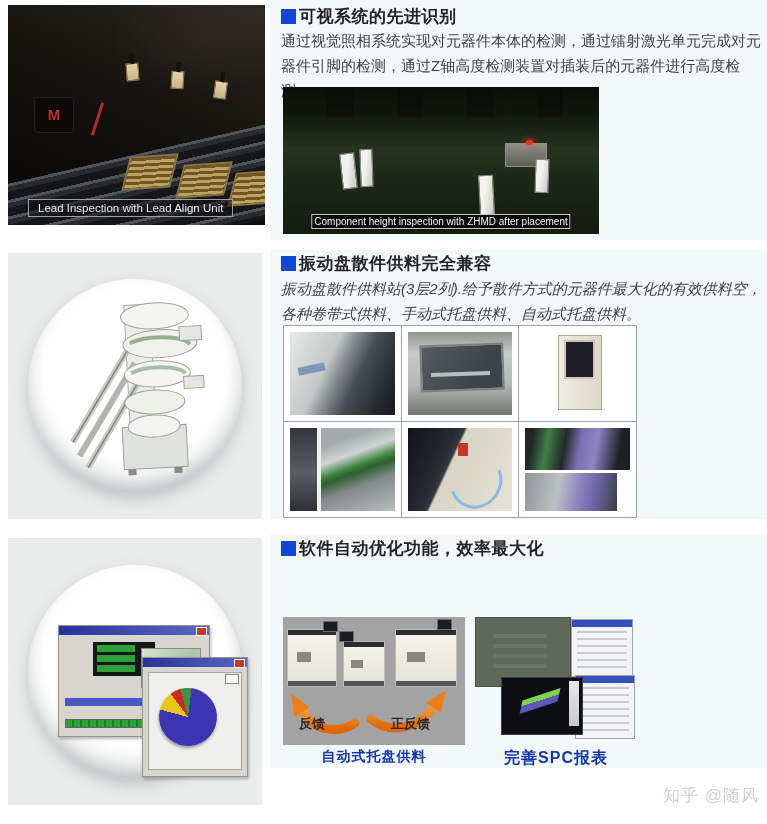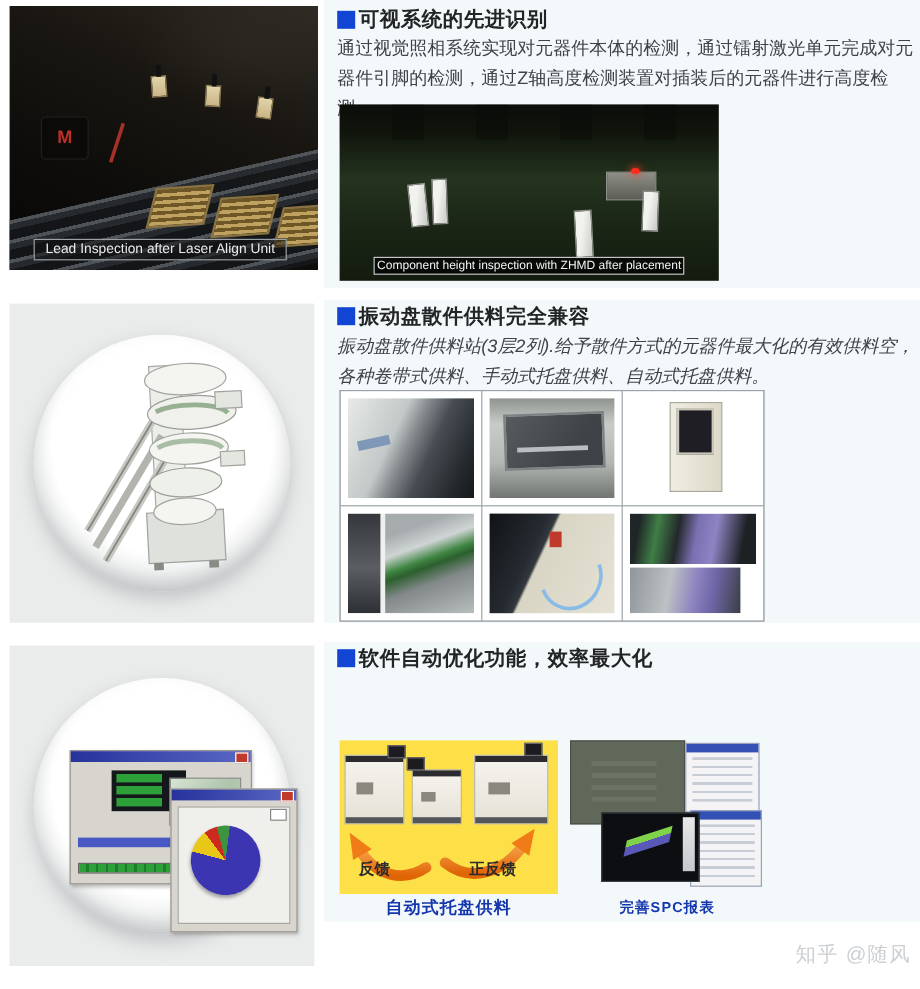--- a/index.html
+++ b/index.html
@@ -113,21 +113,21 @@
   .g5::after { content:""; position:absolute; left:40%; top:30%; width:44%; height:60%; border:3px solid #89bbe8;
     border-radius:50%; border-top-color:transparent; border-left-color:transparent; transform:rotate(24deg); }
   .g5::before { content:""; position:absolute; left:48%; top:18%; width:10%; height:16%; background:#c0392b; z-index:1; }
   .g6 { background:#ffffff; }
   .g6 .sub-a { position:absolute; left:0; top:0; width:100%; height:50%;
     background:linear-gradient(100deg,#202527 8%,#3f7f46 22%,#23282a 38%,#7a70b2 52%,#8e84c4 66%,#1d2124 88%); }
   .g6 .sub-b { position:absolute; left:0; bottom:0; width:88%; height:46%;
     background:linear-gradient(100deg,#90959a 0%,#bcc1c3 36%,#8d84c0 58%,#6f66a8 74%,#3a3f43 100%); }
 
   
-  .panel-loop { position:absolute; left:283px; top:617px; width:182px; height:128px; background:#fde047; }
+  .panel-loop { position:absolute; left:283px; top:617px; width:182px; height:128px; background:#a3a3a3; }
   .mc { position:absolute; background:linear-gradient(180deg,#f6f4ee,#e4e1d6); border:1px solid #bdbbb0; }
   .mc .top { position:absolute; left:0; top:0; width:100%; height:5px; background:#2c2c30; }
   .mc .base { position:absolute; left:0; bottom:0; width:100%; height:5px; background:#55565a; }
   .mc .slot { position:absolute; left:18%; top:40%; width:30%; height:18%; background:#8a887e; }
   .scr { position:absolute; width:15px; height:11px; background:#1b1b20; border:1px solid #6a6a70; }
   .m1 { left:4px; top:12px; width:50px; height:58px; }  .s1s { left:40px; top:4px; }
   .m2 { left:60px; top:24px; width:42px; height:46px; } .s2s { left:56px; top:14px; }
   .m3 { left:112px; top:12px; width:62px; height:58px; } .s3s { left:154px; top:2px; }
   .arrows { position:absolute; left:0; top:66px; }
   .fb-label { position:absolute; top:98px; font-size:13px; font-weight:bold; color:#2b2b2b; }
@@ -147,21 +147,21 @@
     background:repeating-linear-gradient(0deg,#c8ccd4 0 2px,#f4f4f6 2px 7px); }
   .spc-d { position:absolute; left:26px; top:60px; width:82px; height:58px; background:#0c0e12; border:1px solid #3a3e46; }
   .spc-d .beam { position:absolute; left:22%; top:30%; width:50%; height:22%;
     background:linear-gradient(180deg,#7fd24a 0 45%,#5a58b8 45% 100%); transform:rotate(-18deg) skewX(-30deg); }
   .spc-d::after { content:""; position:absolute; right:3px; top:3px; width:10px; height:80%;
     background:linear-gradient(180deg,#e8e8ea,#c8c8cc); }
 
   .loop-caption { position:absolute; left:283px; top:748px; width:182px; text-align:center;
     font-size:14px; font-weight:bold; color:#1537ad; letter-spacing:1px; }
   .spc-caption { position:absolute; left:465px; top:748px; width:182px; text-align:center;
-    font-size:12px; font-weight:bold; color:#1537ad; letter-spacing:1px; }
+    font-size:16px; font-weight:bold; color:#1537ad; letter-spacing:1px; }
 
   .watermark { position:absolute; right:8px; top:784px; font-size:17px; color:#ccd0d3; letter-spacing:1px; }
 </style>
 </head>
 <body>
 
 <div class="page">
 
   <div class="tint t1"></div>
   <div class="tint t2"></div>
@@ -170,21 +170,21 @@
   <div class="photo-lead">
     <div class="glow"></div>
     <div class="comp c1"></div>
     <div class="comp c2"></div>
     <div class="comp c3"></div>
     <div class="mlogo">M</div>
     <div class="rails"></div>
     <div class="tray t1p"></div>
     <div class="tray t2p"></div>
     <div class="tray t3p"></div>
-    <div class="cap-box">Lead Inspection after Laser Align Unit</div>
+    <div class="cap-box">Lead Inspection with Lead Align Unit</div>
   </div>
 
   <div class="sec-head" style="top:5px;">
     <span class="sq"></span>
     <span class="t">可视系统的先进识别</span>
   </div>
   <p class="sec-body" style="top:28px;">通过视觉照相系统实现对元器件本体的检测，通过镭射激光单元完成对元器件引脚的检测，通过Z轴高度检测装置对插装后的元器件进行高度检测。</p>
 
   <div class="photo-zhmd">
     <div class="heads"></div>

